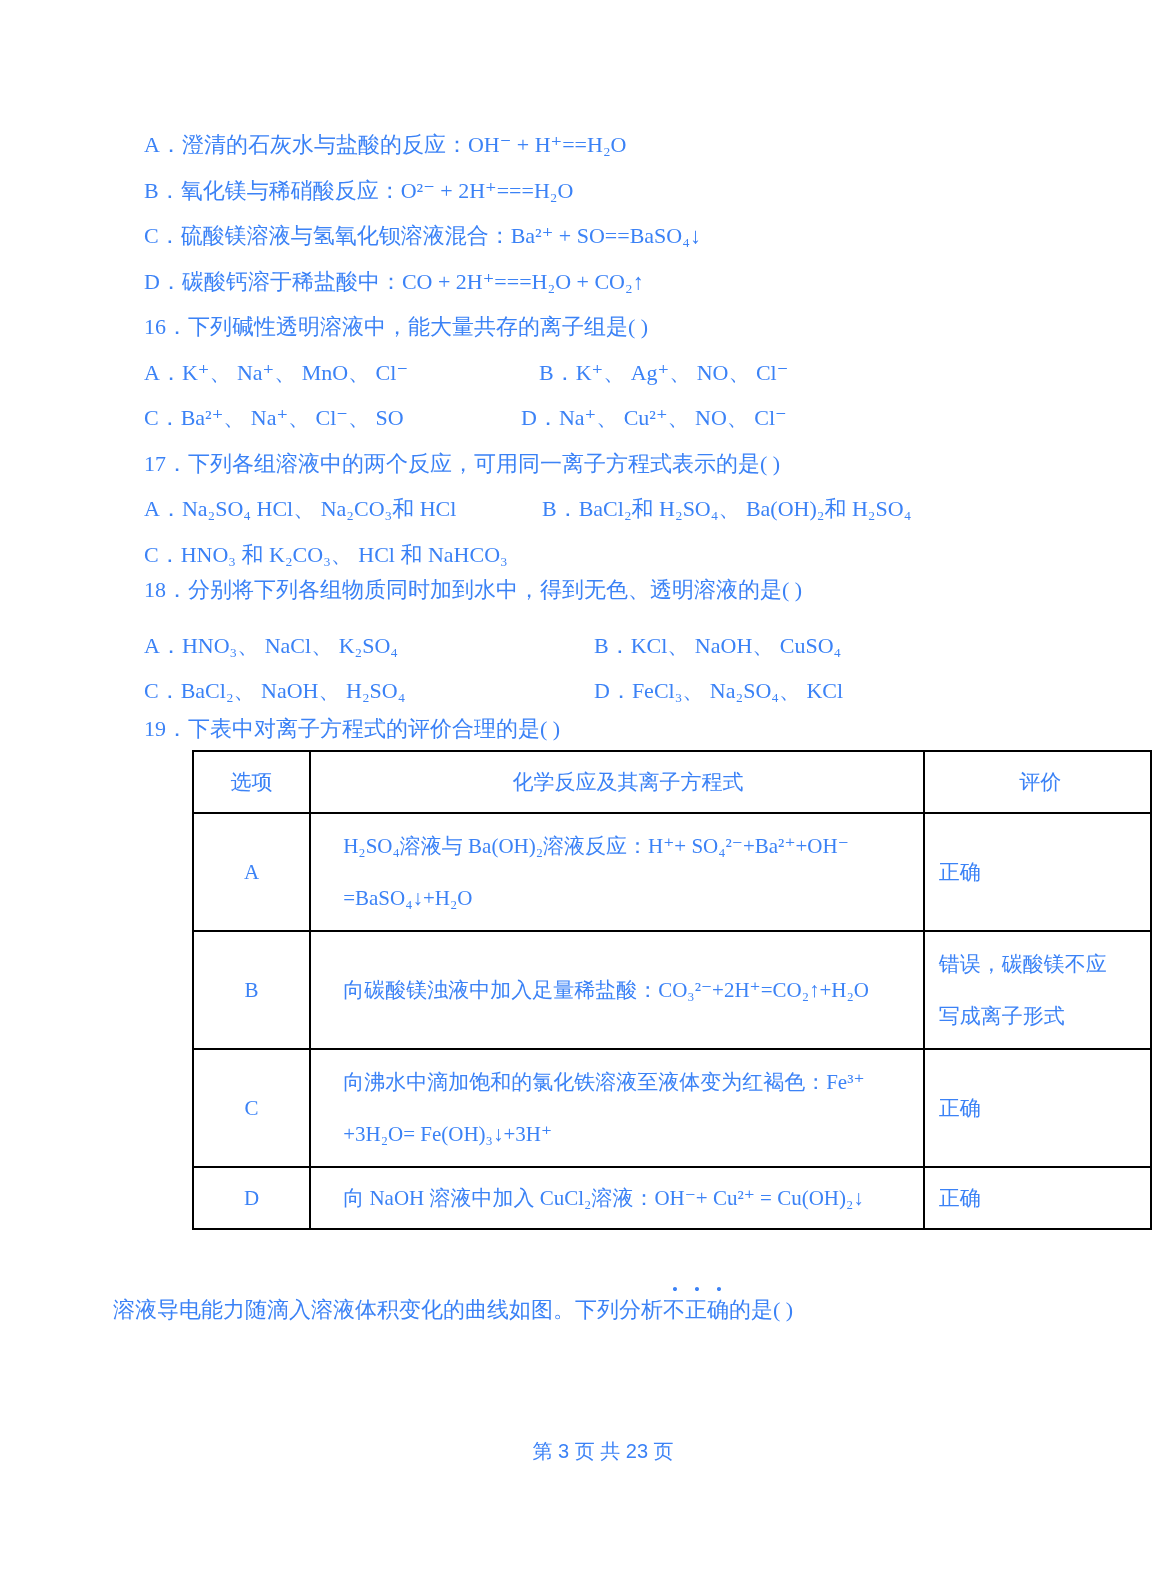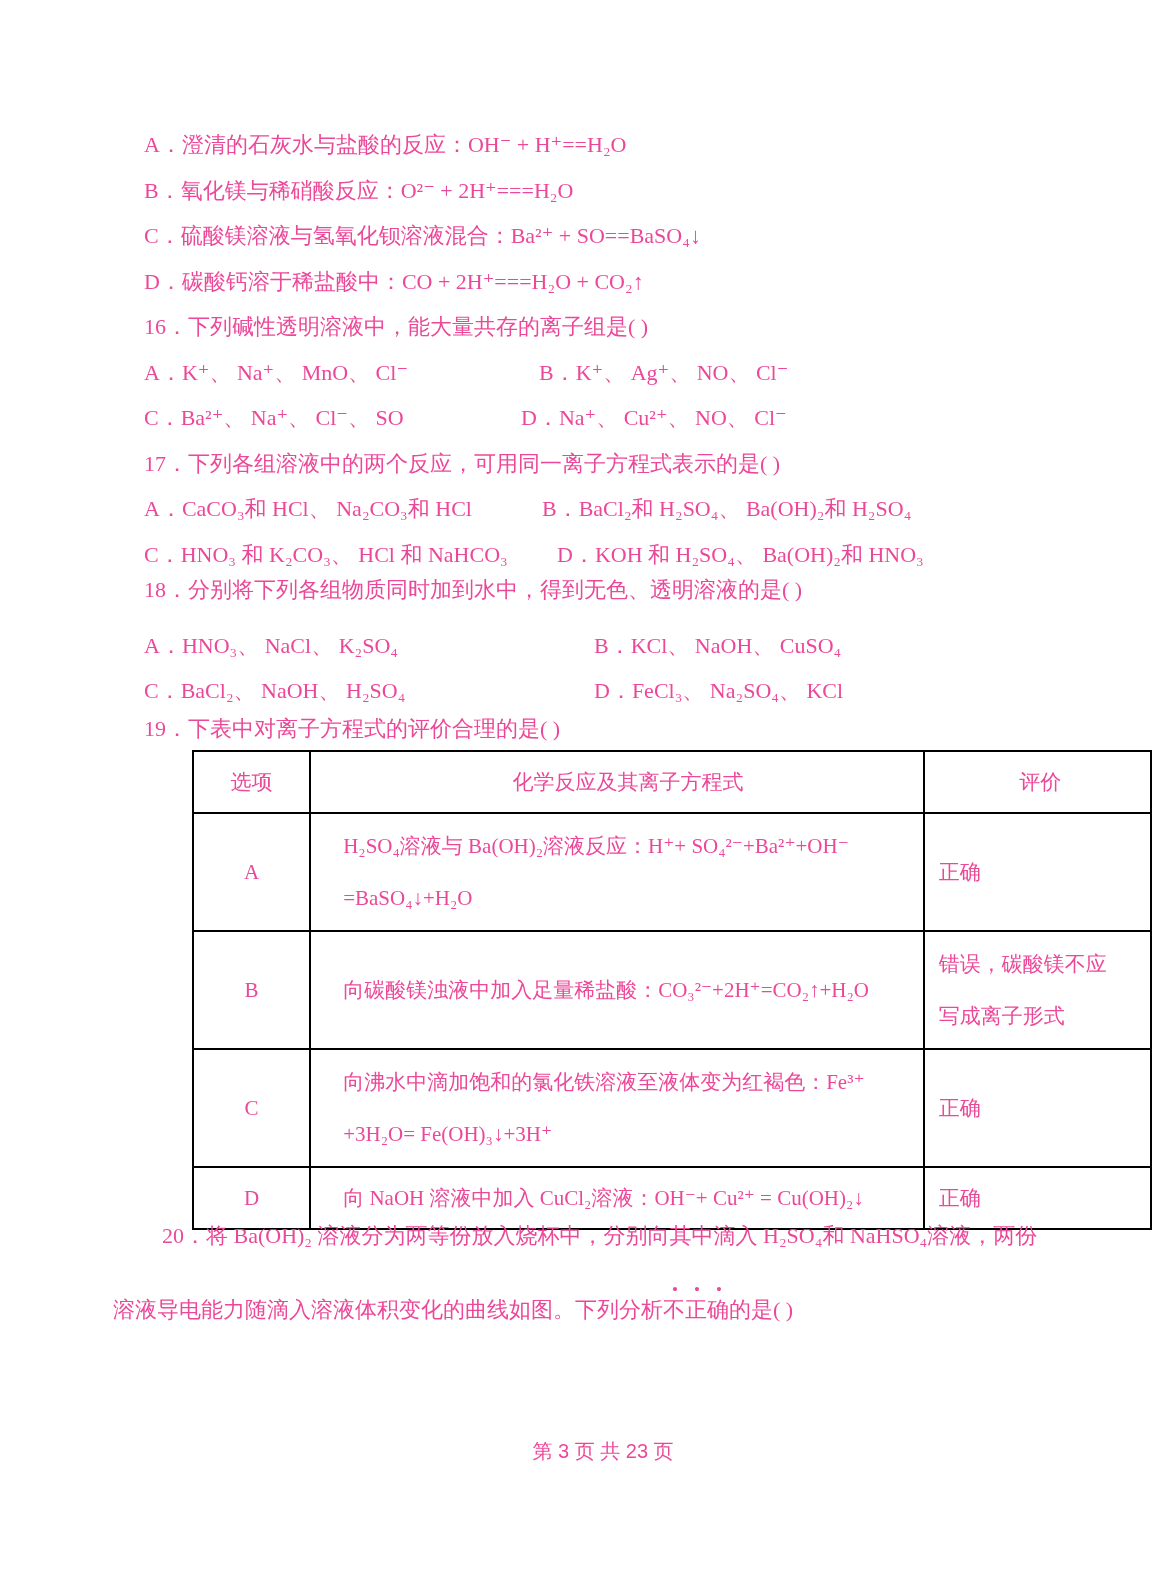--- a/index.html
+++ b/index.html
@@ -5,21 +5,21 @@
   html, body {
     margin: 0;
     padding: 0;
     background: #ffffff;
   }
   .page {
     position: relative;
     width: 1152px;
     height: 1594px;
     background: #ffffff;
-    color: #ec4899;
+    color: #3b82f6;
     font-family: "Liberation Serif", "DejaVu Serif", serif;
     font-size: 22px;
     overflow: hidden;
     text-decoration: underline;
   }
   .line {
     position: absolute;
     left: 144px;
     line-height: 28px;
     white-space: nowrap;
@@ -107,26 +107,25 @@
     <span class="colL" style="width:379px">A．K⁺、 Na⁺、 MnO、 Cl⁻</span>
     <span>B．K⁺、 Ag⁺、 NO、 Cl⁻</span>
   </div>
   <div class="line cols" style="top:404px">
     <span class="colL" style="width:361px">C．Ba²⁺、 Na⁺、 Cl⁻、 SO</span>
     <span>D．Na⁺、 Cu²⁺、 NO、 Cl⁻</span>
   </div>
 
   <div class="line" style="top:450px">17．下列各组溶液中的两个反应，可用同一离子方程式表示的是( )</div>
   <div class="line cols" style="top:495px">
-    <span class="colL" style="width:382px">A．CaCO₃和 HCl、 Na₂CO₃和 HCl</span>
+    <span class="colL" style="width:382px">A．Na₂SO₄ HCl、 Na₂CO₃和 HCl</span>
     <span>B．BaCl₂和 H₂SO₄、 Ba(OH)₂和 H₂SO₄</span>
   </div>
   <div class="line cols" style="top:541px">
     <span class="colL" style="width:397px">C．HNO₃ 和 K₂CO₃、 HCl 和 NaHCO₃</span>
-    <span>D．KOH 和 H₂SO₄、 Ba(OH)₂和 HNO₃</span>
   </div>
 
   <div class="line" style="top:576px">18．分别将下列各组物质同时加到水中，得到无色、透明溶液的是(      )</div>
   <div class="line cols" style="top:632px">
     <span class="colL" style="width:434px">A．HNO₃、 NaCl、 K₂SO₄</span>
     <span>B．KCl、 NaOH、 CuSO₄</span>
   </div>
   <div class="line cols" style="top:677px">
     <span class="colL" style="width:434px">C．BaCl₂、 NaOH、 H₂SO₄</span>
     <span>D．FeCl₃、 Na₂SO₄、 KCl</span>
@@ -160,20 +159,19 @@
       <td class="c-eval pre">正确</td>
     </tr>
     <tr class="row-d">
       <td class="c-opt">D</td>
       <td class="c-eq">向 NaOH 溶液中加入 CuCl₂溶液：OH⁻+ Cu²⁺ = Cu(OH)₂↓</td>
       <td class="c-eval">正确</td>
     </tr>
   </tbody>
     </table>
 
-  <div class="line q20-l1" style="top:1222px">20．将 Ba(OH)₂ 溶液分为两等份放入烧杯中，分别向其中滴入 H₂SO₄和 NaHSO₄溶液，两份</div>
   <div class="line q20-l2" style="top:1296px">
     <span>溶液导电能力随滴入溶液体积变化的曲线如图。下列分析</span><span class="emph-wrap"><span class="dots">•••</span><span>不正确</span></span><span>的是(  )</span>
   </div>
 
   <div class="footer">第 3 页 共 23 页</div>
 
 </div>
 
 </body></html>

